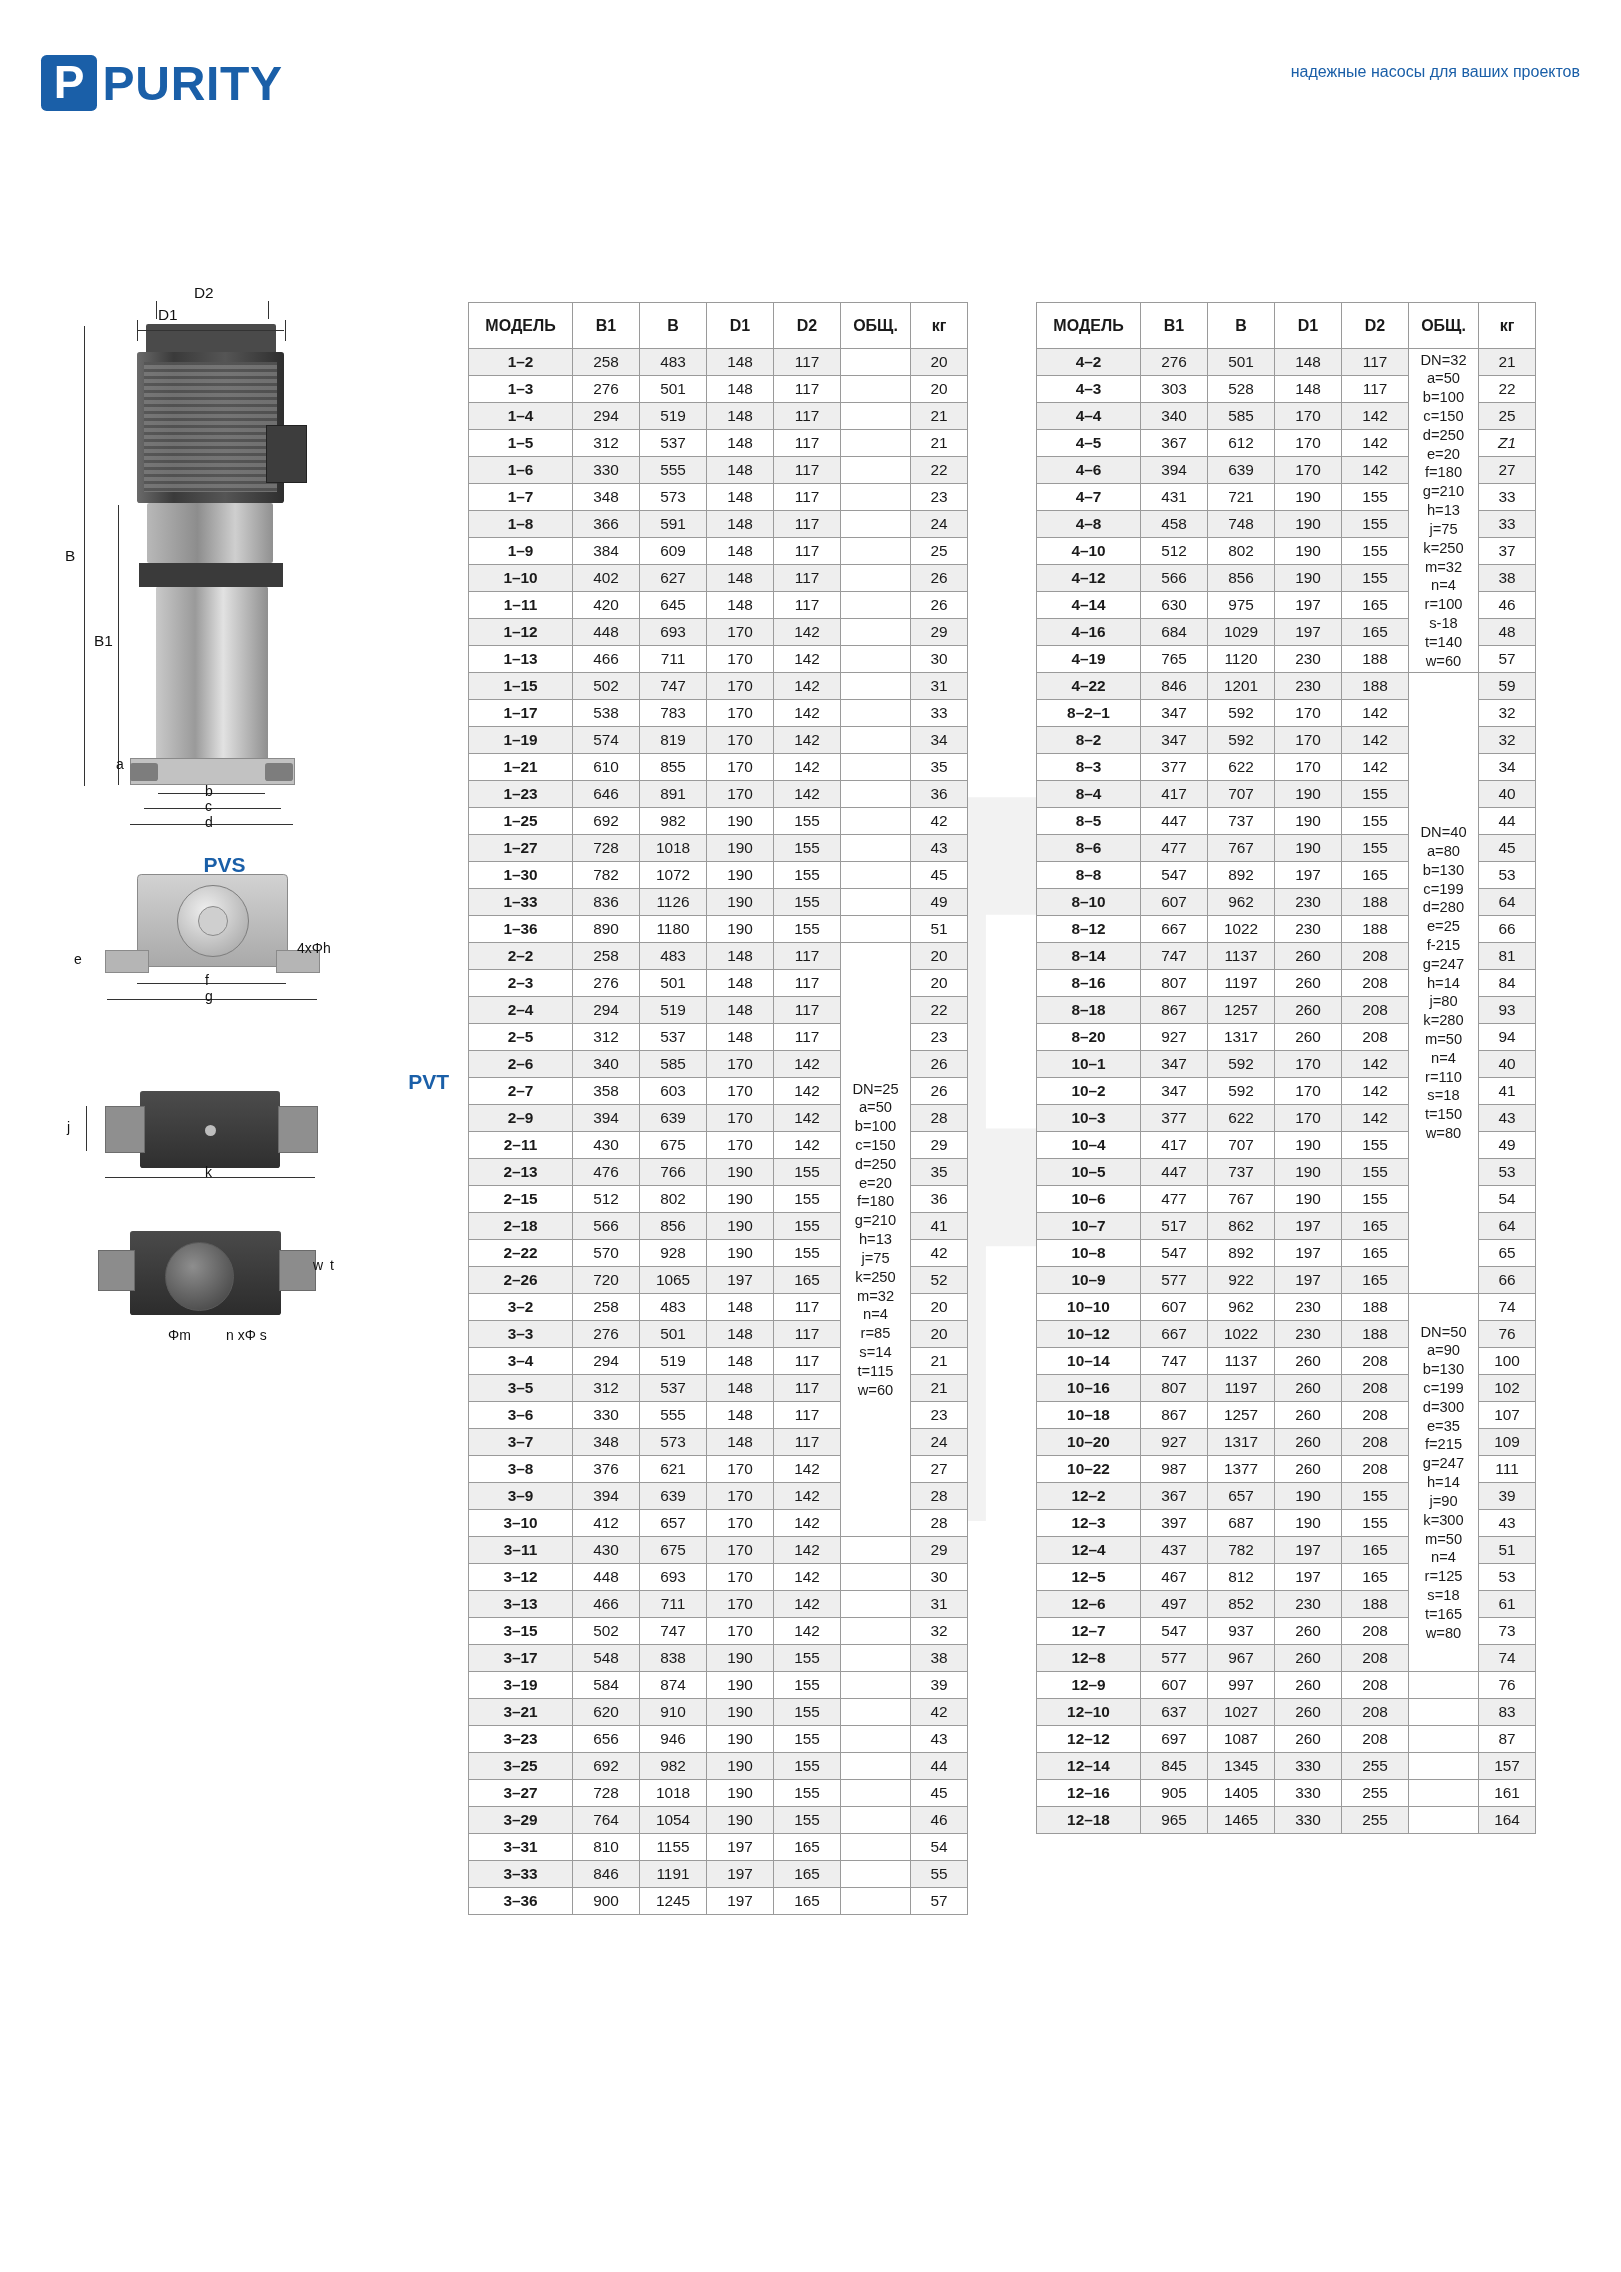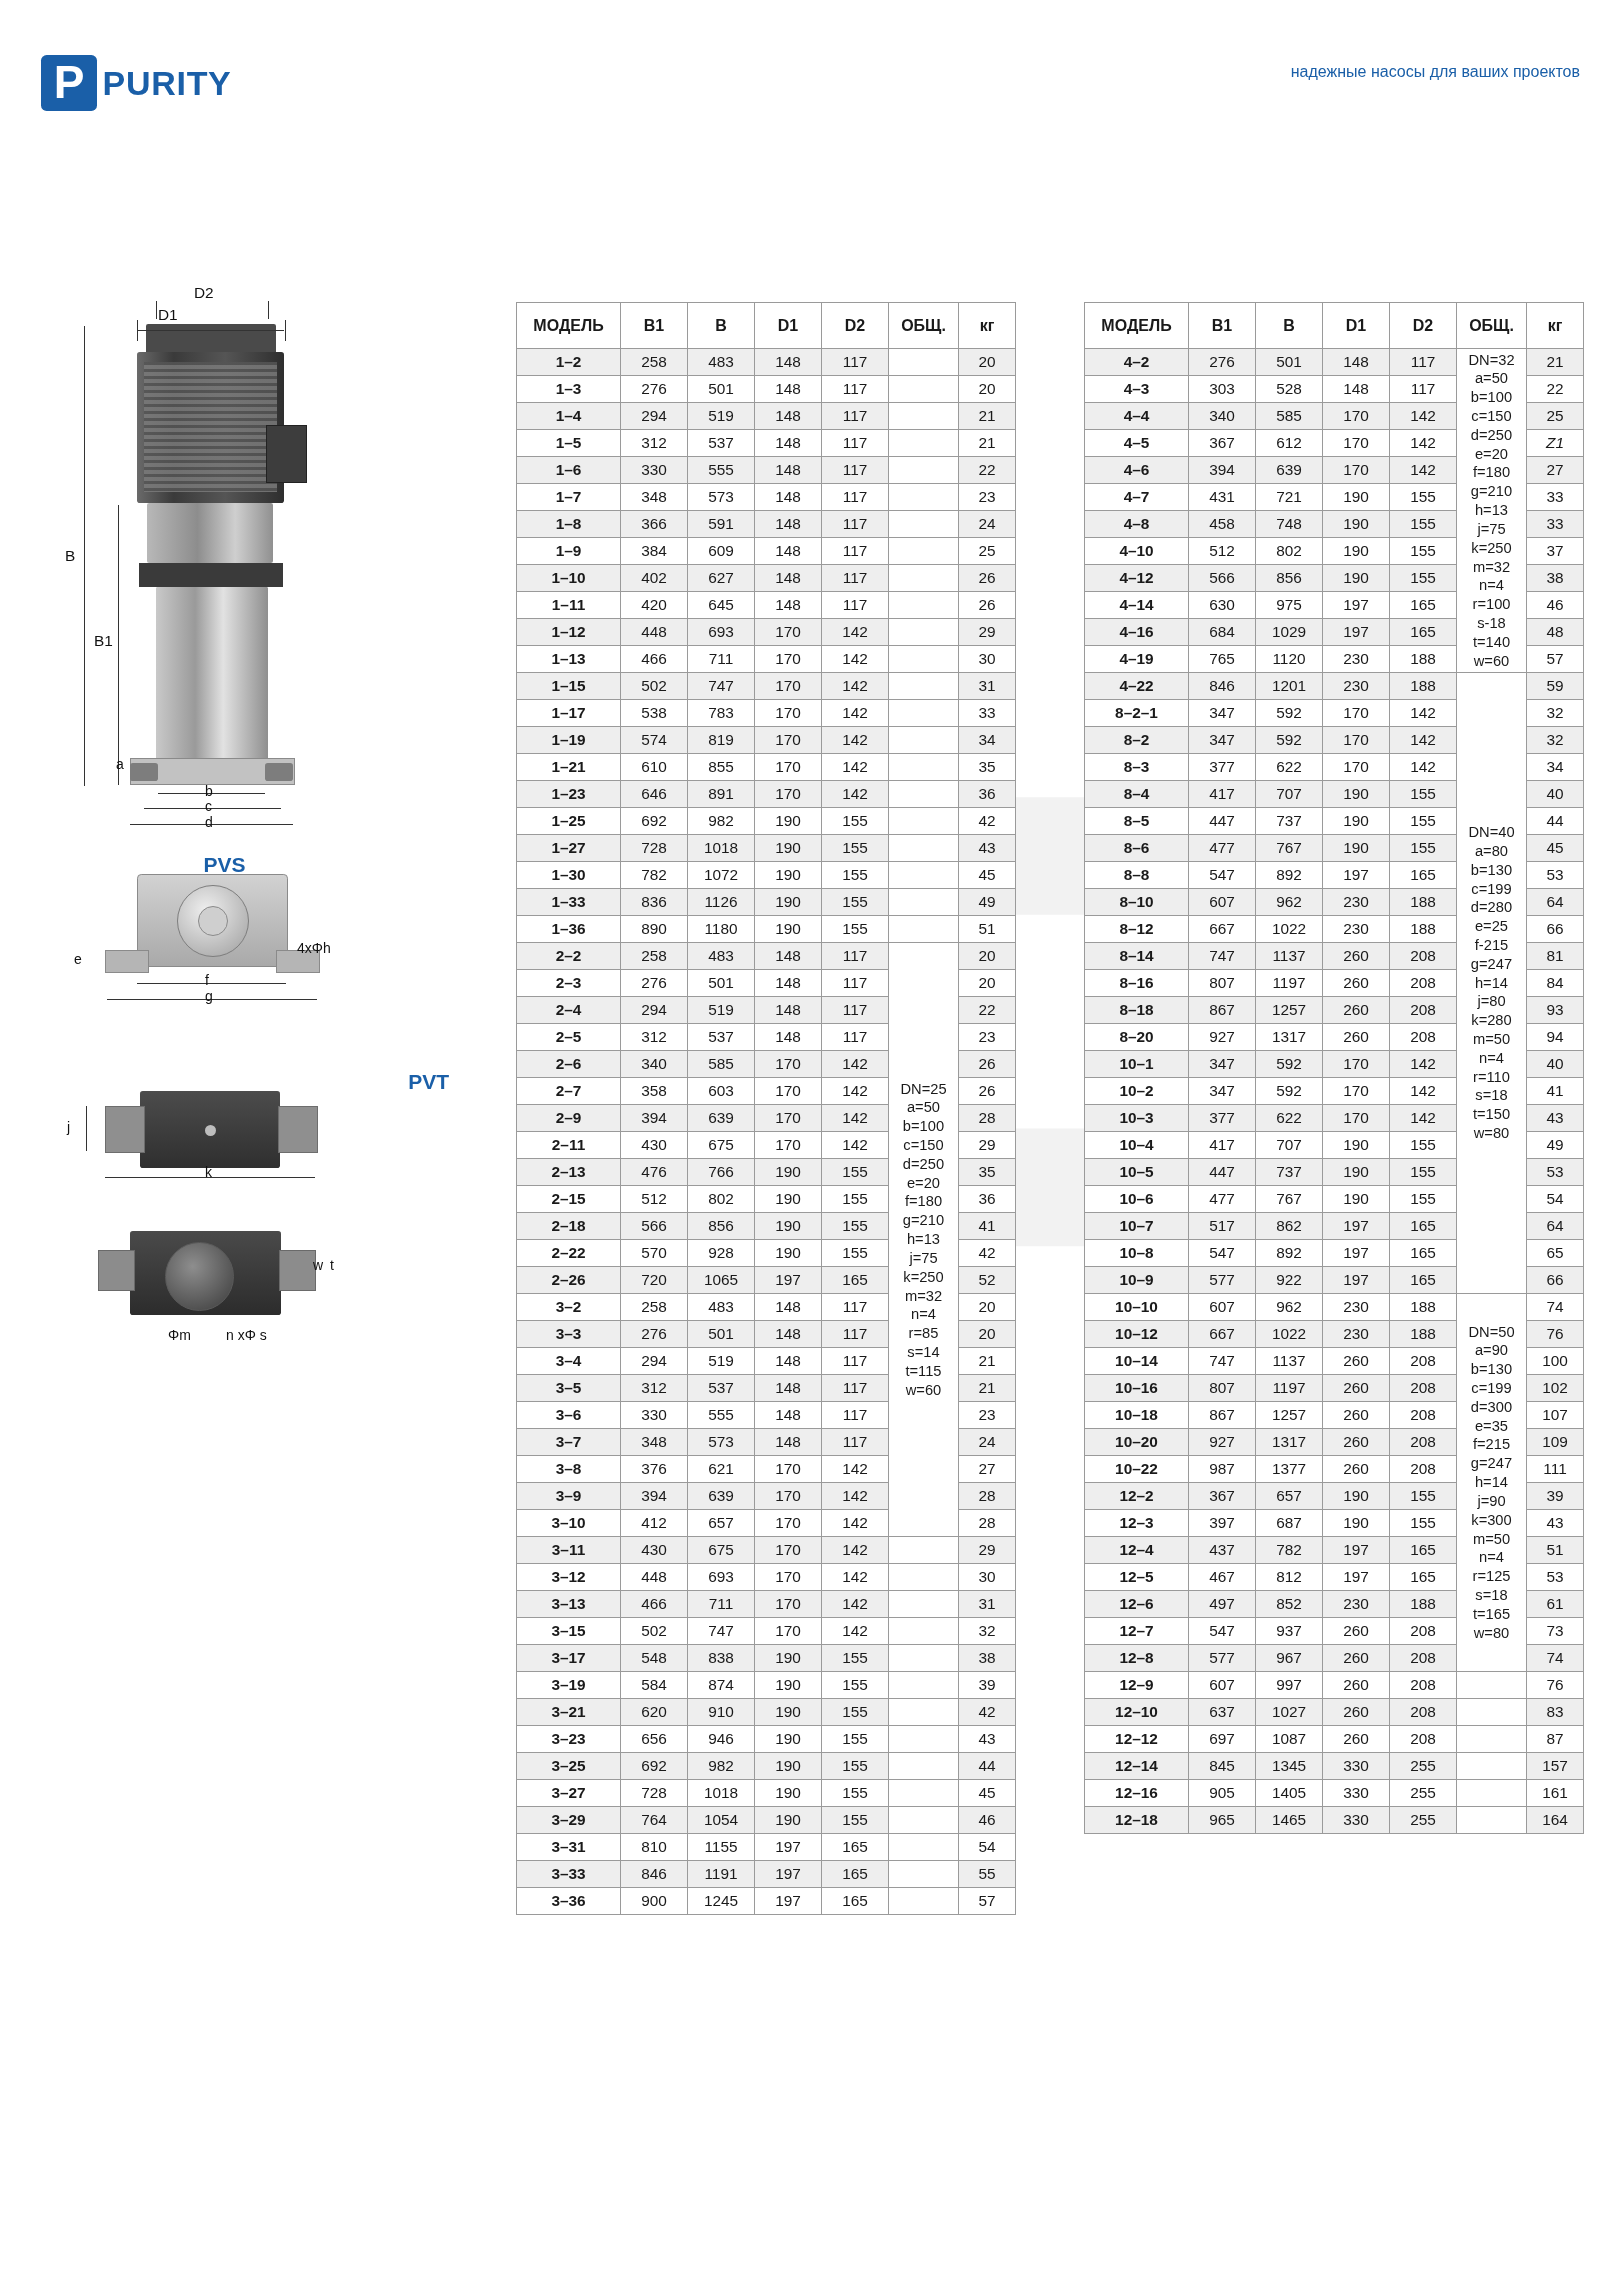--- a/index.html
+++ b/index.html
@@ -27,21 +27,21 @@
     margin-right:5.6px;
   }
   .logo-mark:after {
     content:"P";
     position:absolute; left:50%; top:50%;
     transform:translate(-50%,-52%);
     color:#fff; font-size:46px; font-weight:bold;
     font-family:"Liberation Sans", sans-serif;
   }
   .logo-text {
-    font-size:34px; font-weight:bold; letter-spacing:0.7px;
+    font-size:48px; font-weight:bold; letter-spacing:0.7px;
     color:#1a5fa8;
   }
   .tagline {
     position:absolute; right:42px; top:63px;
     font-size:16px; color:#1a5fa8;
   }
 
   
   .watermark {
     position:absolute; left:764px; top:631px;
@@ -144,21 +144,20 @@
 
   
   .table-wrap { position:absolute; top:302px; z-index:2; }
   .tbl-left  { left:468px; }
   .tbl-right { left:1036px; }
 
   table.spec {
     border-collapse:collapse;
     background:#ffffff;
     font-size:15.4px;
-    margin-left:48px;
   }
   table.spec th, table.spec td {
     border:0.7px solid #9a9a9a;
     text-align:center;
     padding:0;
     height:27px;
     box-sizing:border-box;
   }
   table.spec thead th {
     background:#ffffff;

